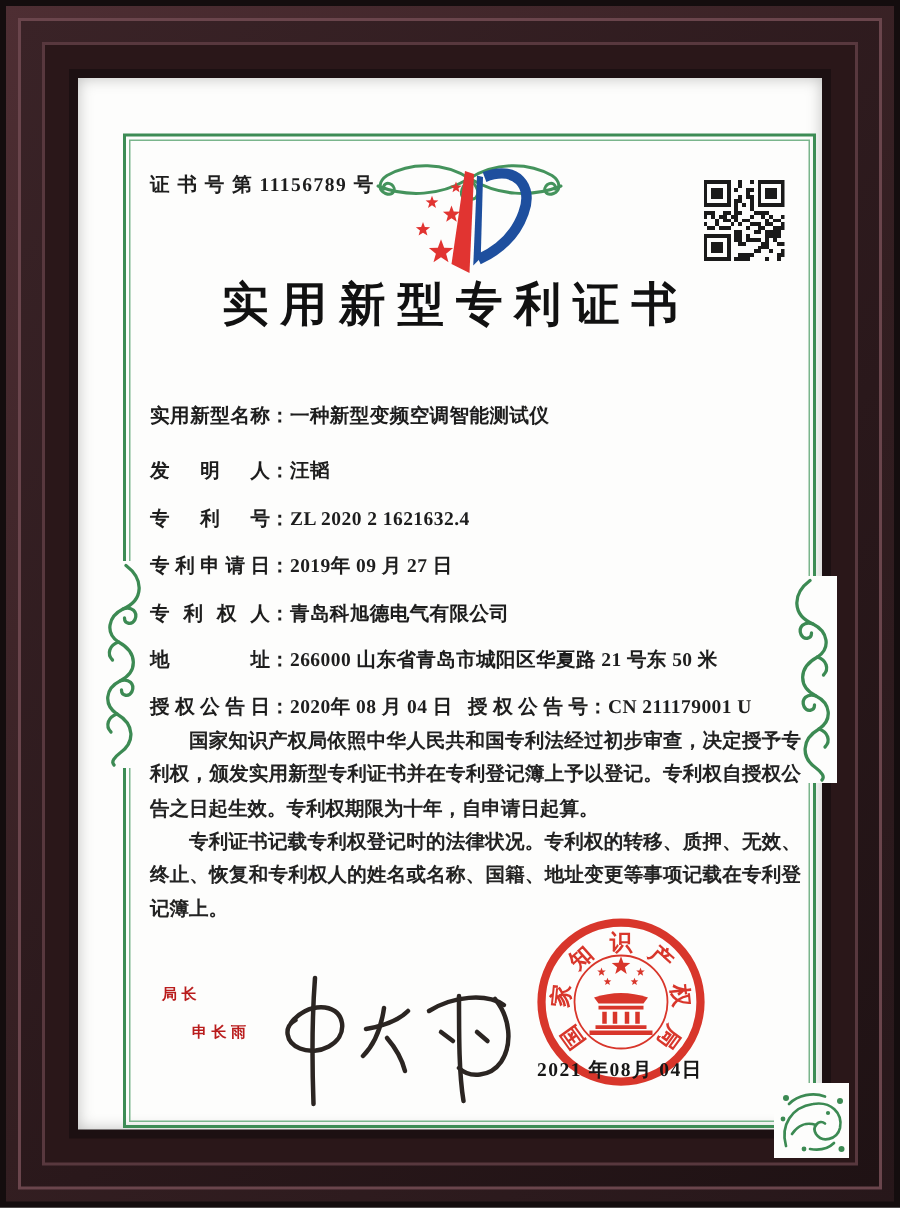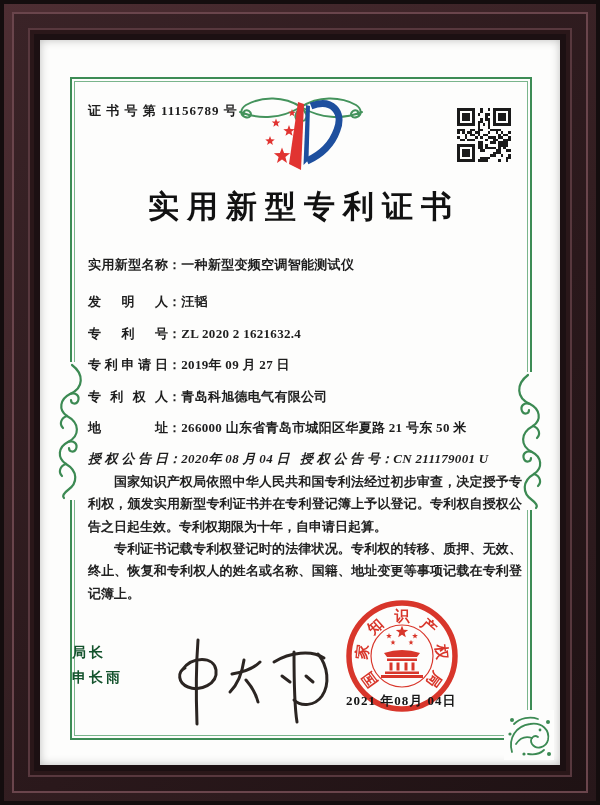--- a/index.html
+++ b/index.html
@@ -4,37 +4,37 @@
 <style>
   html,body{margin:0;padding:0;background:#555;}
   *{box-sizing:border-box;}
   .stage{position:relative;width:600px;height:805px;font-family:"Liberation Serif","DejaVu Serif",serif;background:#140d0e;}
   
   .f1{position:absolute;inset:0;background:#140d0e;padding:4px;}
   .f2{width:100%;height:100%;background:linear-gradient(135deg,#4e2e33 0%,#331e21 55%,#27171a 100%);padding:8px;}
   .f3{width:100%;height:100%;background:#6a454c;padding:2px;}
   .f4{width:100%;height:100%;background:linear-gradient(135deg,#3a2327 0%,#2a181b 60%,#1f1214 100%);padding:14px;}
   .f5{width:100%;height:100%;background:#58383e;padding:2px;}
-  .f6{width:100%;height:100%;background:#2a1719;padding:4px;}
+  .f6{width:100%;height:100%;background:#2a1719;padding:16px;}
   .f7{width:100%;height:100%;background:#1c1012;padding:6px;}
   .cert{position:relative;width:100%;height:100%;background:#fdfdfc;box-shadow:inset 0 0 10px rgba(0,0,0,.25);}
   .border-outer{position:absolute;left:30px;top:37px;width:462px;height:663px;border:2px solid #3d8c55;}
   .border-inner{position:absolute;inset:2px;border:1px solid #7ab58c;}
   .orn{position:absolute;}
   .cert-number{position:absolute;left:48px;top:62px;font-size:13px;font-weight:700;color:#1d1d1d;letter-spacing:1px;}
   .logo{position:absolute;left:218px;top:58px;width:86px;height:78px;}
   .qr{position:absolute;left:417px;top:68px;width:54px;height:54px;}
-  .title{position:absolute;left:0;top:146px;width:100%;text-align:center;font-size:31px;font-weight:700;color:#111;letter-spacing:8px;padding-left:8px;}
+  .title{position:absolute;left:0;top:130px;width:100%;text-align:center;font-size:31px;font-weight:700;color:#111;letter-spacing:8px;padding-left:8px;}
   .frow{position:absolute;left:48px;right:36px;font-size:13px;font-weight:700;color:#1d1d1d;white-space:nowrap;}
   .flabel{display:inline-block;width:80px;text-align:justify;text-align-last:justify;vertical-align:top;}
   .fval{letter-spacing:.3px;}
   .pair1{display:inline-block;width:212px;}
   .body-text{position:absolute;left:48px;top:431px;width:434px;font-size:13px;font-weight:600;color:#222;line-height:1.72;text-align:justify;}
   .body-text p{margin:0;text-indent:2em;}
-  .director{position:absolute;left:32px;font-size:14px;font-weight:700;color:#14532d;letter-spacing:3px;}
+  .director{position:absolute;left:56px;font-size:10px;font-weight:700;color:#b91c1c;letter-spacing:3px;}
   .sig{position:absolute;left:112px;top:590px;width:190px;height:112px;}
   .seal{position:absolute;left:302px;top:556px;width:120px;height:120px;z-index:2;}
   .seal-date{position:absolute;left:306px;top:652px;width:170px;z-index:3;font-size:13px;font-weight:700;color:#161616;letter-spacing:1px;}
 </style>
 </head>
 <body>
 
 <div class="stage">
  <div class="f1">
       <div class="f2">
@@ -348,31 +348,31 @@
     </div>
     <div class="frow" style="top:316px;">
       <span class="flabel">专利申请日</span><span class="fval">：2019年 09 月 27 日</span>
     </div>
     <div class="frow" style="top:348px;">
       <span class="flabel">专利权人</span><span class="fval">：青岛科旭德电气有限公司</span>
     </div>
     <div class="frow" style="top:379px;">
       <span class="flabel">地址</span><span class="fval">：266000 山东省青岛市城阳区华夏路 21 号东 50 米</span>
     </div>
-    <div class="frow" style="top:410px;font-style:italic;">
+    <div class="frow" style="top:410px;">
       <span class="pair1"><span class="flabel">授权公告日</span><span class="fval">：2020年 08 月 04 日</span></span><span><span class="flabel">授权公告号</span><span class="fval">：CN 211179001 U</span></span>
     </div>
 
     <div class="body-text">
       <p>国家知识产权局依照中华人民共和国专利法经过初步审查，决定授予专利权，颁发实用新型专利证书并在专利登记簿上予以登记。专利权自授权公告之日起生效。专利权期限为十年，自申请日起算。</p>
       <p>专利证书记载专利权登记时的法律状况。专利权的转移、质押、无效、终止、恢复和专利权人的姓名或名称、国籍、地址变更等事项记载在专利登记簿上。</p>
     </div>
 
     <div class="director" style="top:604px;">局长</div>
-    <div class="director" style="top:629px;">申长雨</div>
+    <div class="director" style="top:629px;margin-left:20px;">申长雨</div>
 
     <svg class="sig" viewBox="0 0 190 112">
       <g stroke="#2b2522" stroke-width="3" fill="none" stroke-linecap="round">
         <path d="M30,40 C40,26 62,26 64,40 C66,54 48,62 36,57 C26,53 25,42 33,38"></path>
         <path d="M46,10 C44,36 44,66 45,94"></path>
         <path d="M92,30 C90,44 86,54 78,62"></path>
         <path d="M80,44 C92,42 102,38 108,32"></path>
         <path d="M94,50 C100,57 104,64 106,72"></path>
         <path d="M122,32 C138,22 160,20 172,28"></path>
         <path d="M166,24 C176,36 178,54 170,66 C163,76 149,77 142,70"></path>

